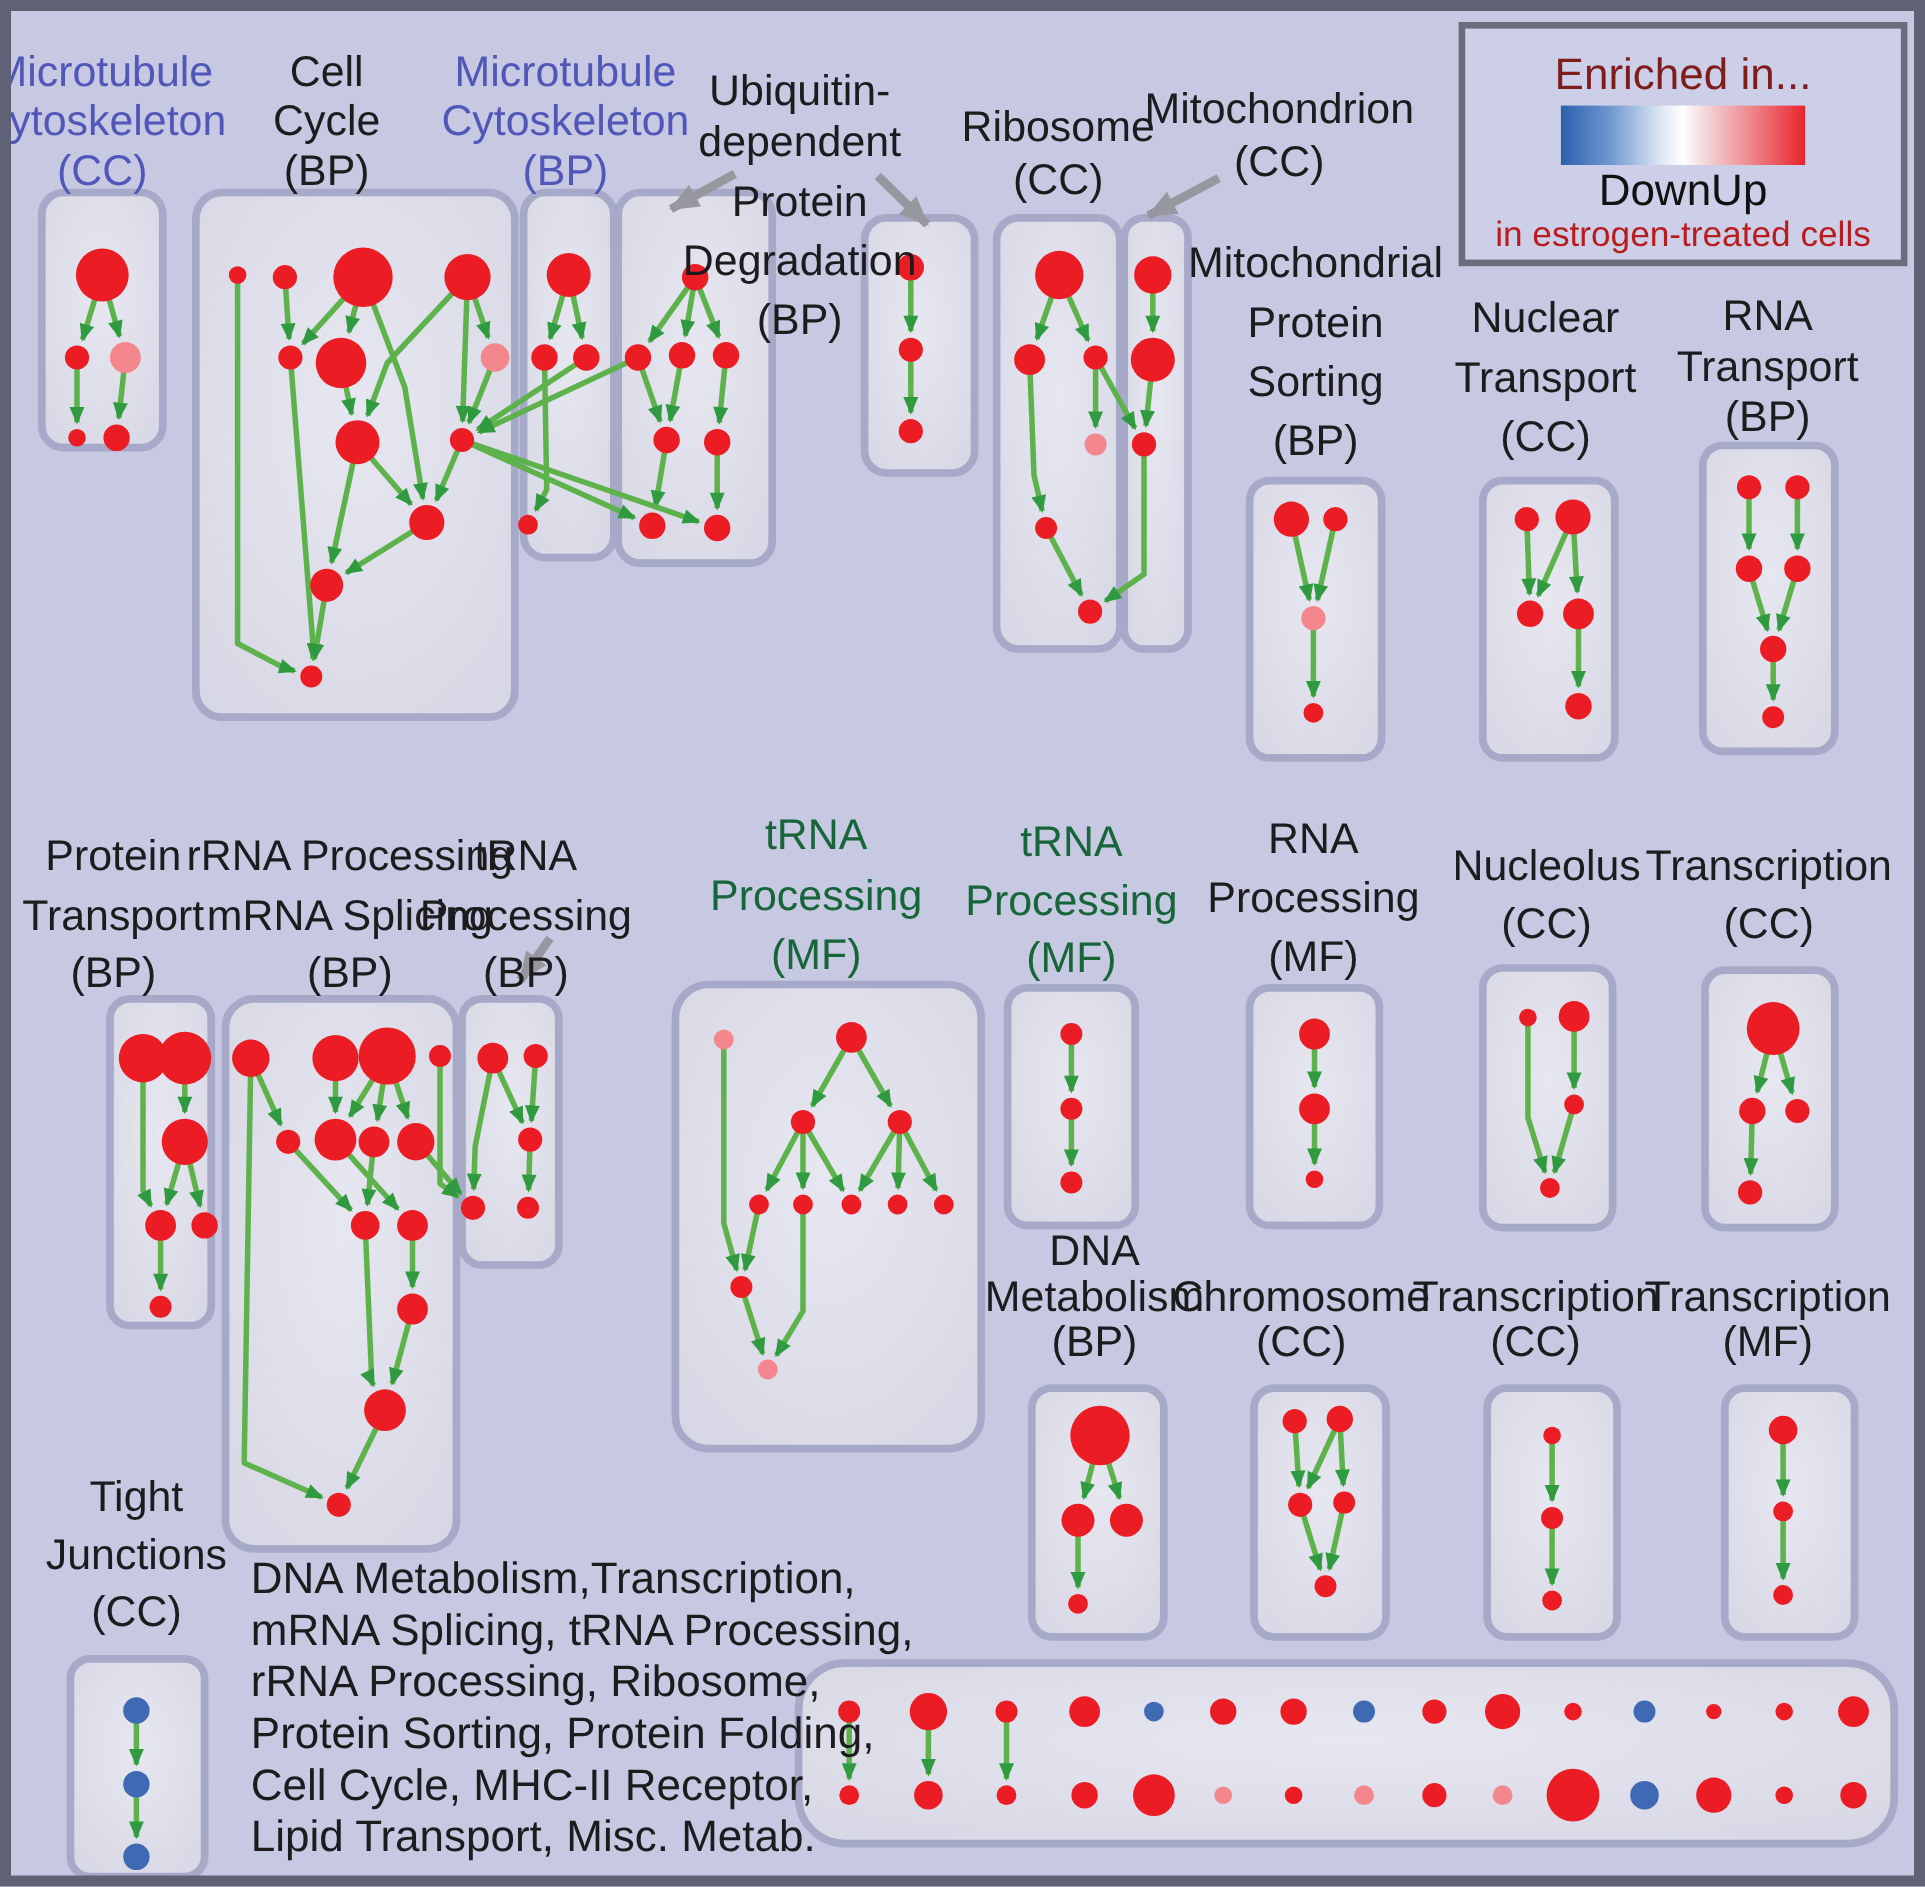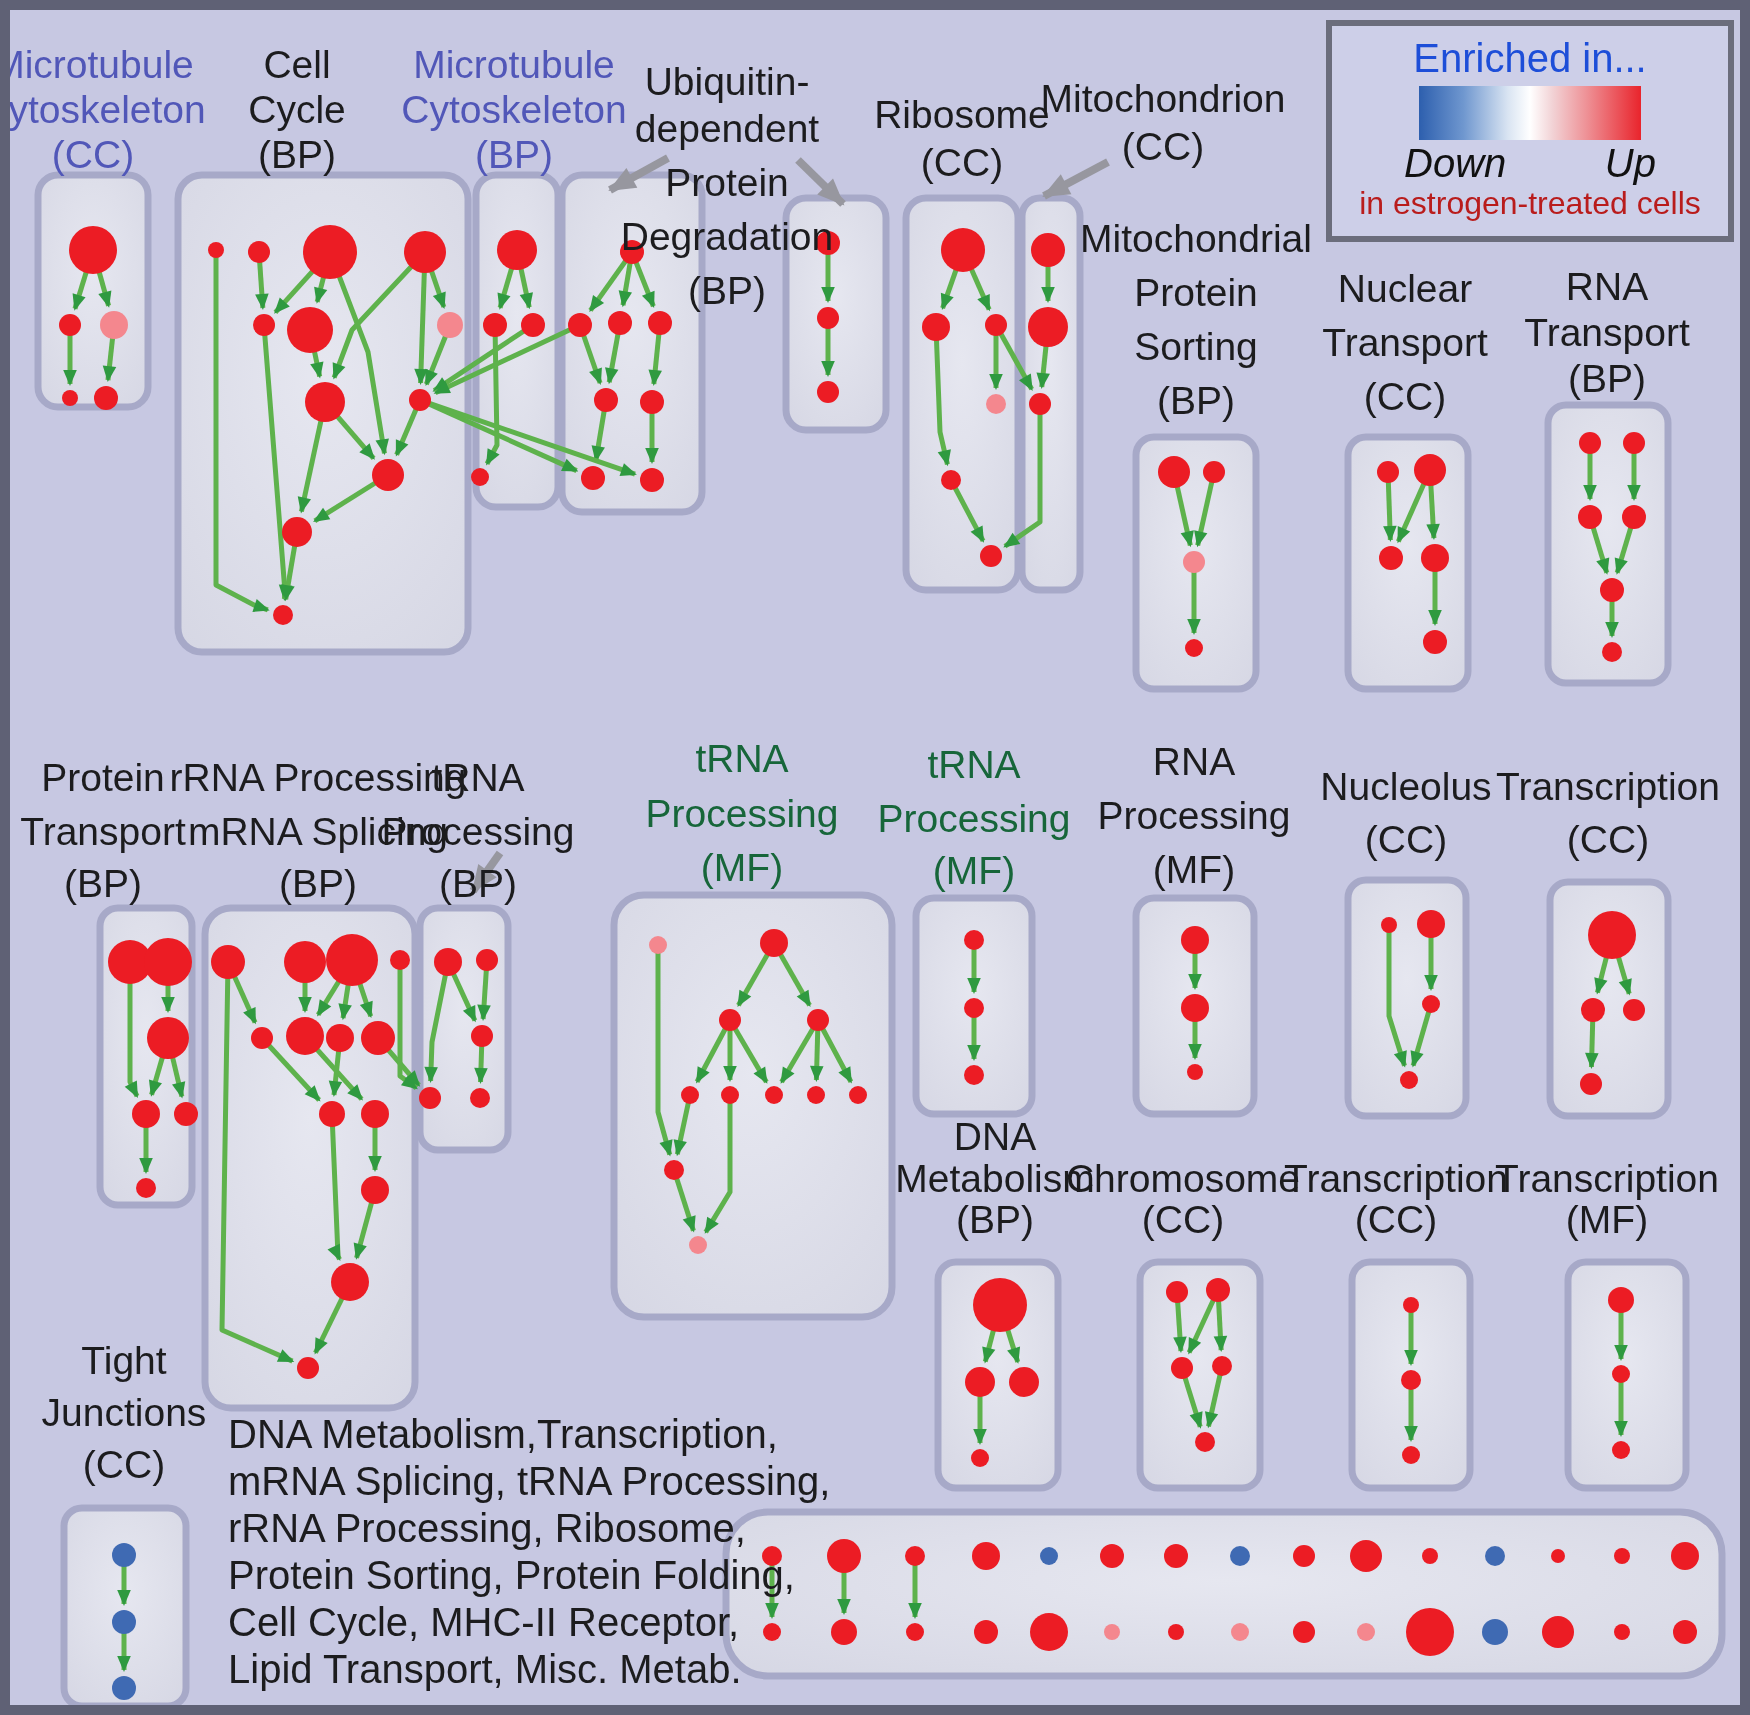--- a/index.html
+++ b/index.html
@@ -3,26 +3,26 @@
 <meta charset="utf-8">
 <style>
   html,body{margin:0;padding:0;background:#aeb0cc;}
   .stage{position:relative;width:1750px;height:1715px;overflow:hidden;
          font-family:"Liberation Sans",sans-serif;}
   svg{position:absolute;left:0;top:0;}
   svg text{font-family:"Liberation Sans",sans-serif;}
   .legend{position:absolute;left:1326px;top:20px;width:408px;height:222px;
           box-sizing:border-box;border:6px solid #6b6d7c;background:#cdcfe8;
           text-align:center;}
-  .legend-title{font-size:40px;color:#1d4ed8;margin-top:10px;line-height:44px;}
+  .legend-title{font-size:40px;color:#7f1d1d;margin-top:20px;line-height:44px;}
   .legend-bar{width:222px;height:54px;margin:6px auto 0 auto;
       background:linear-gradient(to right,#2d5fae 0%,#6f97cf 20%,#d9e4f2 40%,
                  #ffffff 50%,#f2d3d6 60%,#ee8f94 76%,#e9242c 100%);}
-  .legend-range{display:flex;justify-content:space-between;width:252px;
-      margin:0 auto;font-size:40px;color:#111;line-height:46px;font-style:italic;}
+  .legend-range{display:flex;justify-content:center;width:252px;
+      margin:0 auto;font-size:40px;color:#111;line-height:46px;}
   .legend-sub{font-size:32px;color:#b91c1c;line-height:35px;}
 </style>
 </head>
 <body>
 
 <div class="stage">
   <svg id="fig" width="1750" height="1715" viewBox="0 0 1750 1715">
       <defs>
         <radialGradient id="boxg" cx="50%" cy="42%" r="75%">
           <stop offset="0%" stop-color="#e6e7f0"></stop>

